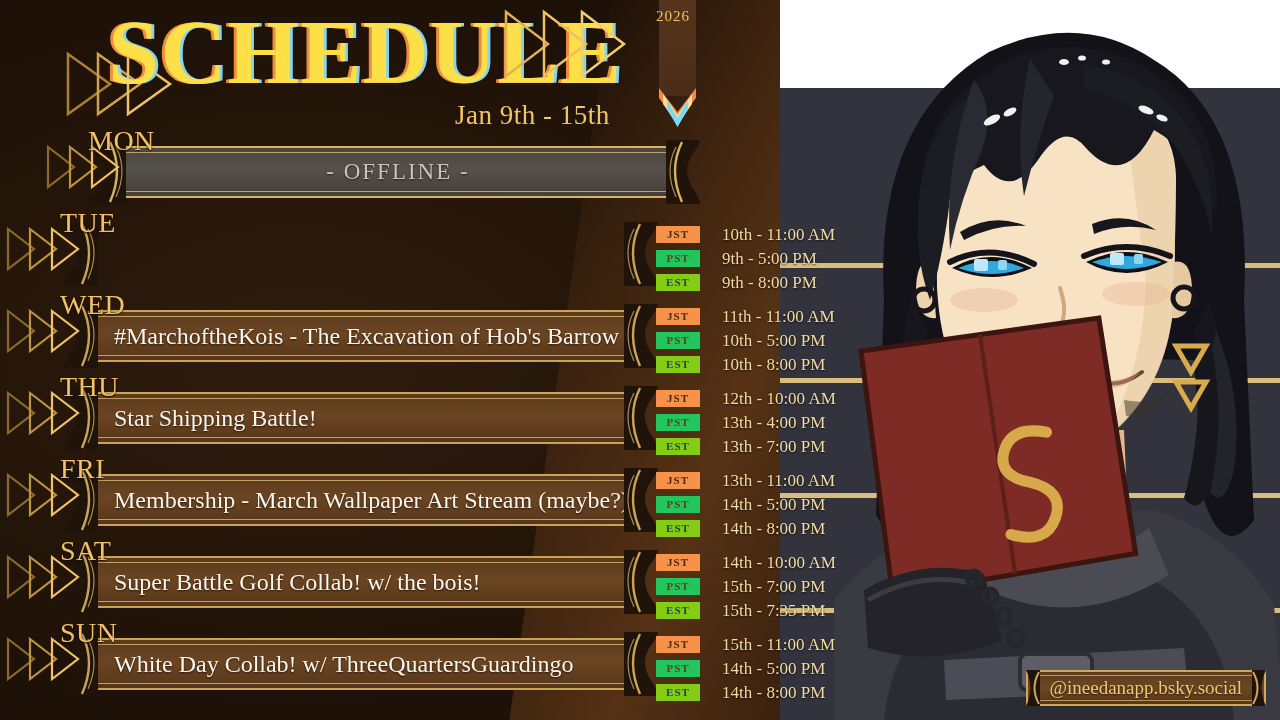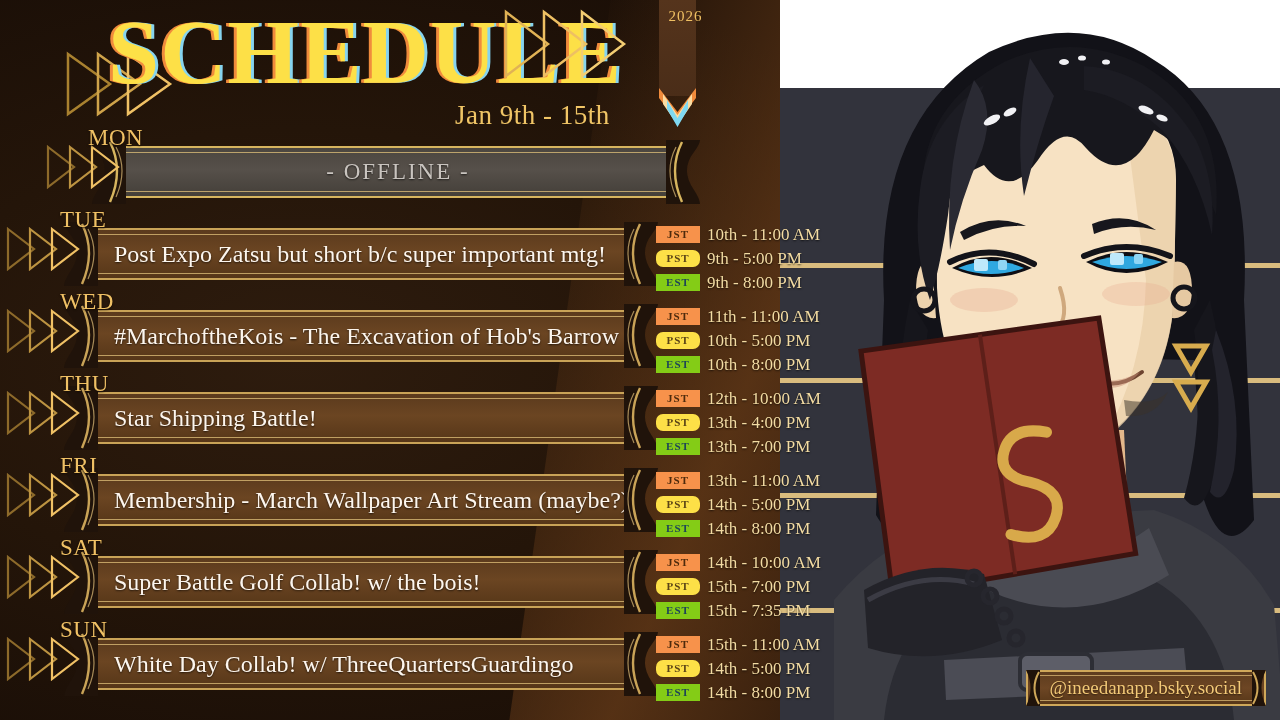--- a/index.html
+++ b/index.html
@@ -85,35 +85,34 @@
 
   
   .year-ribbon {
     position: absolute; left: 655px; top: 0; width: 45px; height: 125px;
   }
   .year-body {
     position: absolute; left: 4px; top: 0; width: 37px; height: 96px;
     background: linear-gradient(180deg,#55341c 0%, #4a2d18 100%);
   }
   .year-text {
-    position: absolute; left: 8px; top: 6px; width: 45px;
-    text-align: center;
+    position: absolute; left: 1px; top: 6px; width: 45px;
     color: #f0c063; font-size: 15px; line-height: 21px;
     letter-spacing: 1px;
     font-family: "Liberation Serif", serif;
   }
   .year-tail { position: absolute; left: 0; top: 88px; width: 45px; height: 40px; }
 
   
   .rows { position: absolute; left: 0; top: 126px; width: 830px; }
   .row { position: relative; height: 82px; }
 
   .daylabel {
     position: absolute; left: 60px; top: -1px;
-    font-size: 23px;
+    font-size: 28px;
     color: #f0c165;
     font-family: "Liberation Serif", serif;
     letter-spacing: .5px;
     z-index: 6;
     text-shadow: 0 1px 2px #140b04;
   }
   .row.mon .daylabel { left: 88px; }
 
   .row-arrows {
     position: absolute; left: 4px; top: 18px;
@@ -179,25 +178,25 @@
     height: 21px; margin-bottom: 3px;
   }
   .tz-badge {
     width: 44px; height: 17px; line-height: 17px;
     text-align: center;
     font-size: 11px;
     font-family: "Liberation Serif", serif;
     font-weight: bold;
     letter-spacing: 1px;
     color: #3a2510;
-    margin-right: 7px;
+    margin-right: 22px;
     flex: 0 0 44px;
   }
   .tz-badge.jst { background: #f7924b; color: #4d2a0c; }
-  .tz-badge.pst { background: #fde047; color: #5a4316; border-radius: 7px; }
+  .tz-badge.pst { background: #22c55e; color: #5a4316; }
   .tz-badge.est { background: #84cc16; color: #1d4558; }
   .tz-time {
     color: #f3dca3;
     font-size: 17px;
     font-family: "Liberation Serif", serif;
     white-space: nowrap;
     text-shadow: 0 1px 2px rgba(0,0,0,.7);
   }
 
   
@@ -401,23 +400,20 @@
   </svg>
     <div class="tz"></div>
       </div>
       <div class="row">
     <div class="daylabel">TUE</div>
     <div class="row-arrows"><svg width="78" height="46" viewBox="0 0 78 46">
     <path d="M4 3 L30 23 L4 43 Z" fill="none" stroke="#8d6a2a" stroke-width="2.2"></path>
     <path d="M26 3 L52 23 L26 43 Z" fill="none" stroke="#bc9341" stroke-width="2.2"></path>
     <path d="M48 3 L74 23 L48 43 Z" fill="none" stroke="#f0c165" stroke-width="2.2"></path>
   </svg></div>
-    <div class="plaque">
-      <span class="plaque-text">Post Expo Zatsu but short b/c super important mtg!</span>
-    </div>
     <svg class="cap left" viewBox="0 0 34 64">
       <path d="M34 0 L0 0 Q0 4 6 12 Q20 30 6 50 Q0 59 0 64 L34 64 Z" fill="#20130a"></path>
       <path d="M18 2 Q32 30 18 62" fill="none" stroke="#c9a357" stroke-width="2.4"></path>
       <path d="M24 7 Q36 30 24 57" fill="none" stroke="rgba(226,193,123,.7)" stroke-width="1.2"></path>
     </svg>
     <svg class="cap right" viewBox="0 0 34 64">
     <path d="M0 0 L34 0 Q34 4 28 12 Q14 30 28 50 Q34 59 34 64 L0 64 Z" fill="#20130a"></path>
     <path d="M16 2 Q2 30 16 62" fill="none" stroke="#c9a357" stroke-width="2.4"></path>
     <path d="M10 7 Q-2 30 10 57" fill="none" stroke="rgba(226,193,123,.7)" stroke-width="1.2"></path>
   </svg>

